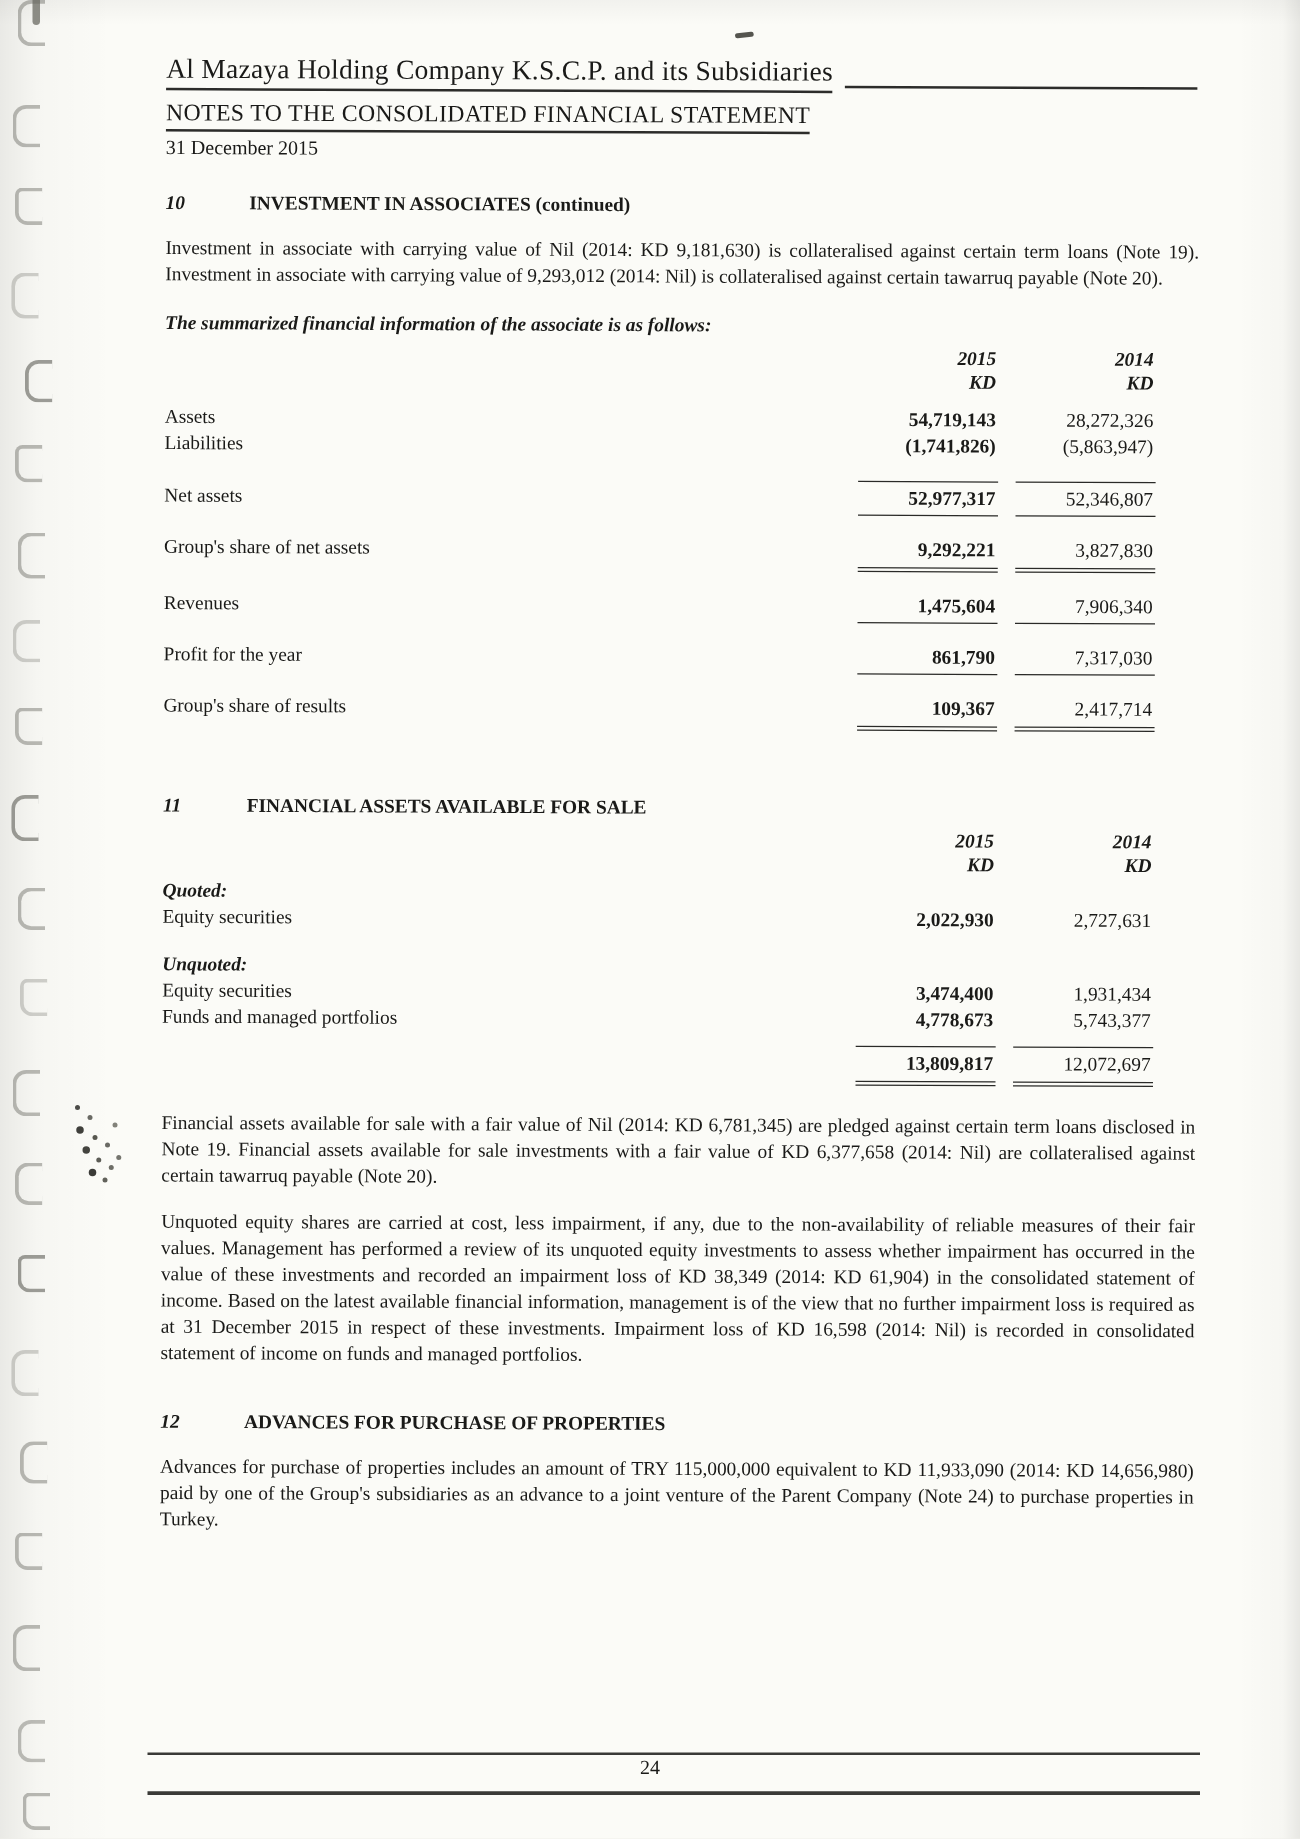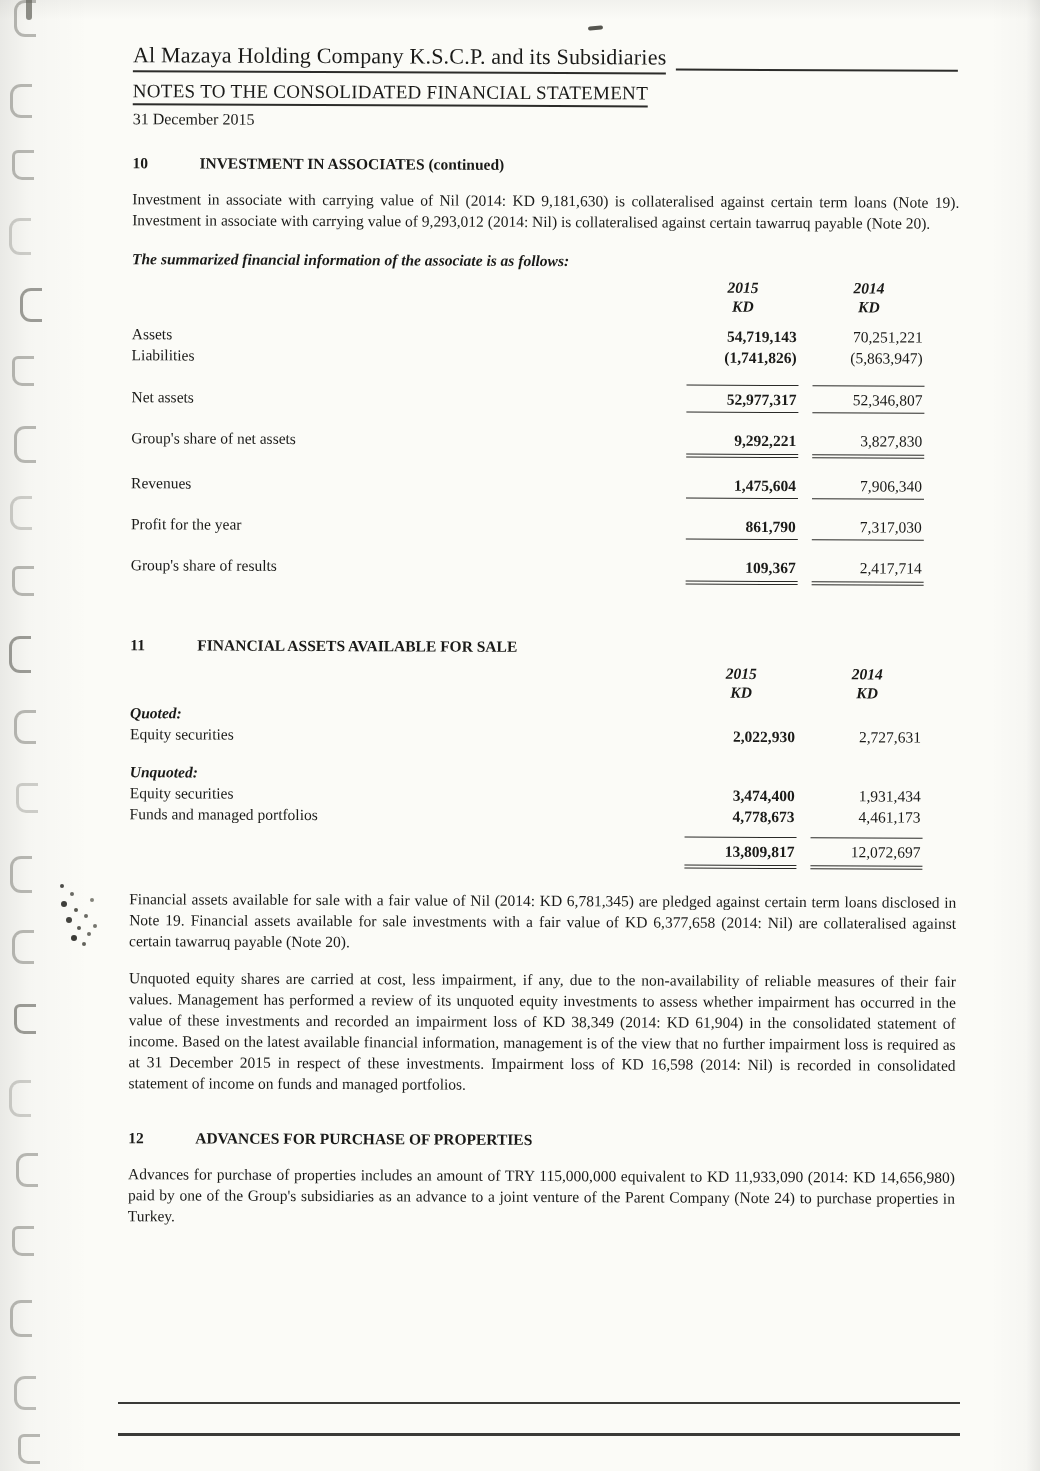--- a/index.html
+++ b/index.html
@@ -48,35 +48,35 @@
   }
 
   .company-row { display:flex; align-items:flex-end; }
   .company { font-size:22px; letter-spacing:.2px; padding-bottom:2px; border-bottom:2px solid #2c2c2a; }
   .company-row::after { content:""; flex:1; border-bottom:2px solid #2c2c2a; margin:0 2px 4px 10px; }
 
   .doc-title { display:inline-block; font-size:19px; letter-spacing:.3px; margin-top:8px; padding-bottom:1px; border-bottom:2px solid #2c2c2a; }
   .doc-date { font-size:16px; margin-top:5px; }
 
   .sec { display:flex; margin-top:26px; font-weight:bold; }
-  .sec .num { width:67px; flex:none; }
+  .sec .num { width:67px; flex:none;font-style:italic; }
   .sec11 { margin-top:54px; }
   .sec12 { margin-top:36px; }
 
   .para { margin-top:16px; line-height:21px; text-align:justify; }
   .tintro { margin-top:20px; font-weight:bold; font-style:italic; }
 
   .fintable { margin-top:2px; }
   .frow { display:flex; align-items:baseline; line-height:21px; }
   .flabel { flex:1; }
   .c1 { width:112px; flex:none; text-align:right; padding:0 2px; }
   .c2 { width:112px; flex:none; text-align:right; padding:0 2px; margin-left:14px; margin-right:34px; }
   .v15 { font-weight:bold; }
   .colhead { margin-top:7px; font-weight:bold; font-style:italic; line-height:19px; }
-  .colhead .c1, .colhead .c2 { text-align:center; }
+  .colhead .c1, .colhead .c2 { text-align:right; }
   .bt { border-top:1.5px solid #2a2a28; padding-top:3px; }
   .bb { border-bottom:1.5px solid #2a2a28; padding-bottom:2px; }
   .bbd { border-bottom:4px double #2a2a28; padding-bottom:3px; }
   .mt { margin-top:17px; }
   .mtq { margin-top:3px; }
   .mtt { margin-top:10px; }
   .bolditalic { font-weight:bold; font-style:italic; }
 
   .footer-rule { position:absolute; left:118px; width:842px; background:#3a3a37; }
   .fr1 { top:1402px; height:2px; }
@@ -142,21 +142,21 @@
         </div>
         <div class="c2">
           <div>2014</div>
           <div>KD</div>
         </div>
       </div>
 
       <div class="frow" style="margin-top:10px;">
         <div class="flabel">Assets</div>
         <div class="c1 v15">54,719,143</div>
-        <div class="c2">70,251,221</div>
+        <div class="c2">28,272,326</div>
       </div>
       <div class="frow">
         <div class="flabel">Liabilities</div>
         <div class="c1 v15">(1,741,826)</div>
         <div class="c2">(5,863,947)</div>
       </div>
       <div class="frow mt">
         <div class="flabel">Net assets</div>
         <div class="c1 v15 bt bb">52,977,317</div>
         <div class="c2 bt bb">52,346,807</div>
@@ -218,36 +218,37 @@
         <div class="c2"></div>
       </div>
       <div class="frow">
         <div class="flabel">Equity securities</div>
         <div class="c1 v15">3,474,400</div>
         <div class="c2">1,931,434</div>
       </div>
       <div class="frow">
         <div class="flabel">Funds and managed portfolios</div>
         <div class="c1 v15">4,778,673</div>
-        <div class="c2">4,461,173</div>
+        <div class="c2">5,743,377</div>
       </div>
       <div class="frow mtt">
         <div class="flabel"></div>
         <div class="c1 v15 bt bbd">13,809,817</div>
         <div class="c2 bt bbd">12,072,697</div>
       </div>
     </div>
 
     <div class="para" style="margin-top:22px;">Financial assets available for sale with a fair value of Nil (2014: KD 6,781,345) are pledged against certain term loans disclosed in Note 19. Financial assets available for sale investments with a fair value of KD 6,377,658 (2014: Nil) are collateralised against certain tawarruq payable (Note 20).</div>
     <div class="para">Unquoted equity shares are carried at cost, less impairment, if any, due to the non-availability of reliable measures of their fair values. Management has performed a review of its unquoted equity investments to assess whether impairment has occurred in the value of these investments and recorded an impairment loss of KD 38,349 (2014: KD 61,904) in the consolidated statement of income. Based on the latest available financial information, management is of the view that no further impairment loss is required as at 31 December 2015 in respect of these investments. Impairment loss of KD 16,598 (2014: Nil) is recorded in consolidated statement of income on funds and managed portfolios.</div>
 
     <div class="sec sec12">
       <span class="num">12</span>
       <span>ADVANCES FOR PURCHASE OF PROPERTIES</span>
     </div>
     <div class="para">Advances for purchase of properties includes an amount of TRY 115,000,000 equivalent to KD 11,933,090 (2014: KD 14,656,980) paid by one of the Group's subsidiaries as an advance to a joint venture of the Parent Company (Note 24) to purchase properties in Turkey.</div>
 
   </div>
 
   <div class="footer-rule fr1"></div>
+  <div class="page-num">24</div>
   <div class="footer-rule fr2"></div>
 
 </div>
 
 </body></html>

